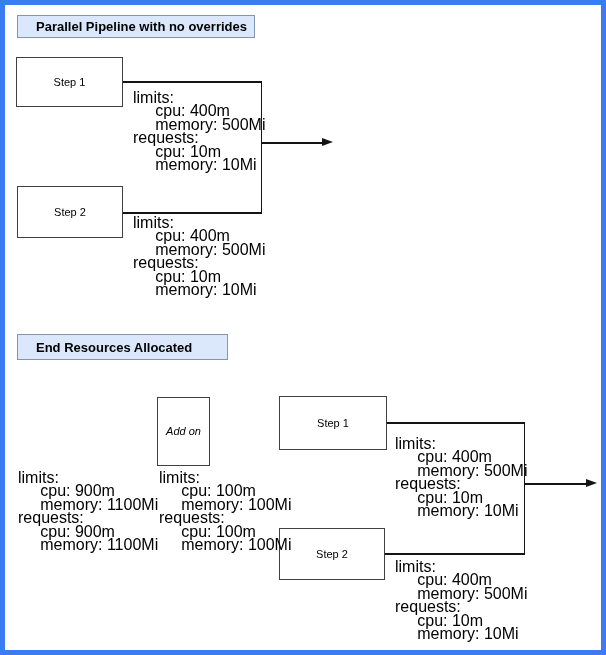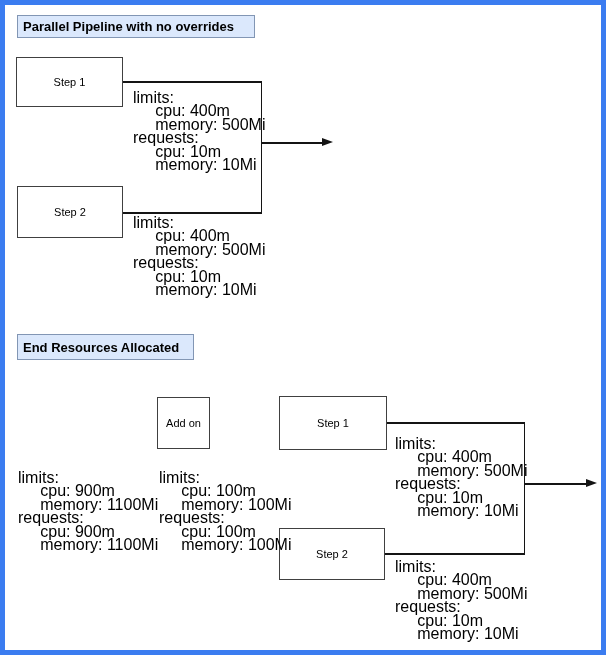--- a/index.html
+++ b/index.html
@@ -8,21 +8,21 @@
     position:relative;width:606px;height:655px;background:#ffffff;
     overflow:hidden;
   }
   .frame{
     position:absolute;inset:0;border:5px solid #3b7cf0;box-sizing:border-box;
     pointer-events:none;z-index:5;
   }
   .title-box{
     position:absolute;background:#dbe8fc;border:1px solid #8296b4;
     box-sizing:border-box;display:flex;align-items:center;
-    font-weight:bold;font-size:13px;color:#000;padding-left:5px;
+    font-weight:bold;font-size:13px;color:#000;padding-left:18px;
     white-space:nowrap;
   }
   .node{
     position:absolute;background:#ffffff;border:1.5px solid #404040;
     box-sizing:border-box;display:flex;align-items:center;justify-content:center;
     font-size:11px;color:#000;text-align:right;white-space:pre-line;
     line-height:15px;z-index:2;
   }
   .res{
     position:absolute;font-size:16px;line-height:13.4px;color:#000;
@@ -62,24 +62,24 @@
 requests:
      cpu: 10m
      memory: 10Mi</div>
   <div class="res" style="left:133px;top:216px;">limits:
      cpu: 400m
      memory: 500Mi
 requests:
      cpu: 10m
      memory: 10Mi</div>
 
-  <div class="title-box" style="left:17px;top:334px;width:177px;height:26px;">End Resources Allocated</div>
+  <div class="title-box" style="left:17px;top:334px;width:211px;height:26px;">End Resources Allocated</div>
 
 
-  <div class="node" style="left:157px;top:397px;width:53px;height:52px;">Add on</div>
+  <div class="node" style="left:157px;top:397px;width:53px;height:69px;font-style:italic;">Add on</div>
 
   <div class="node" style="left:279px;top:396px;width:108px;height:54px;">Step 1</div>
 
   <div class="node" style="left:279px;top:528px;width:106px;height:52px;">Step 2</div>
 
   <div class="hline" style="left:387px;top:422px;width:138px;"></div>
   <div class="hline" style="left:385px;top:553px;width:140px;"></div>
   <div class="vline" style="left:523.5px;top:422px;height:132.5px;"></div>
   <div class="hline" style="left:525px;top:483px;width:62px;"></div>
   <div class="arrowhead" style="left:586px;top:479.2px;"></div>

